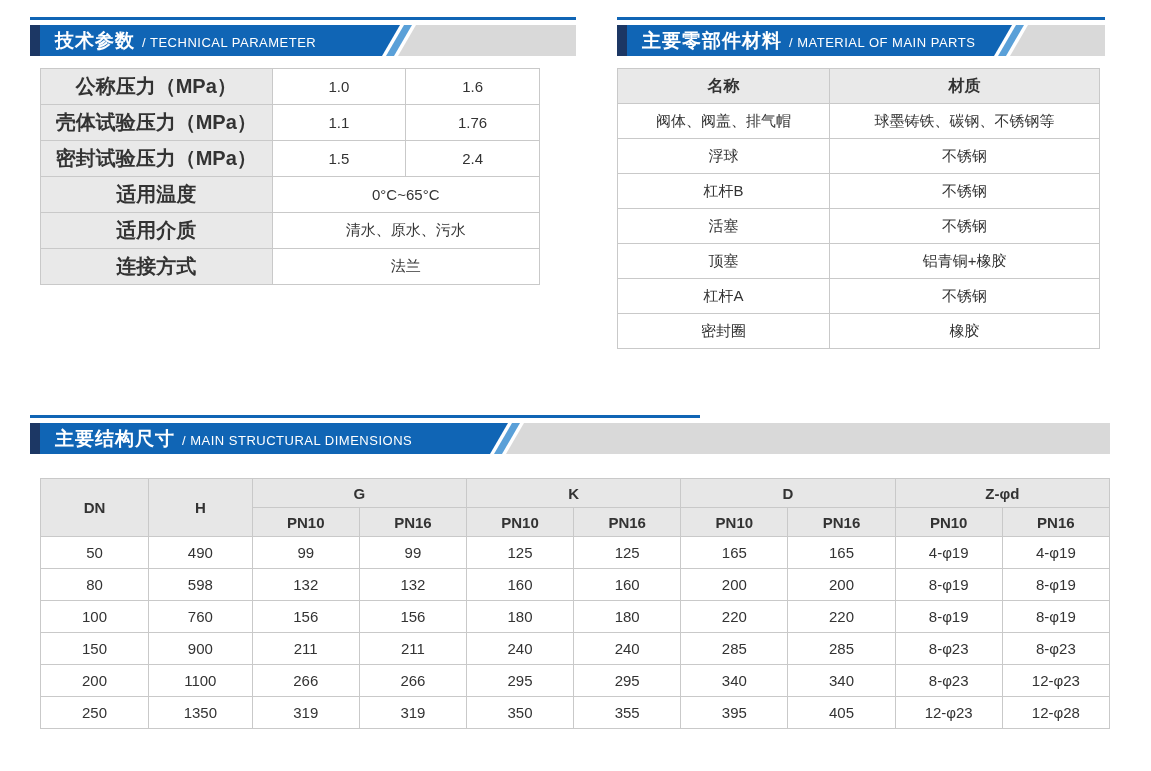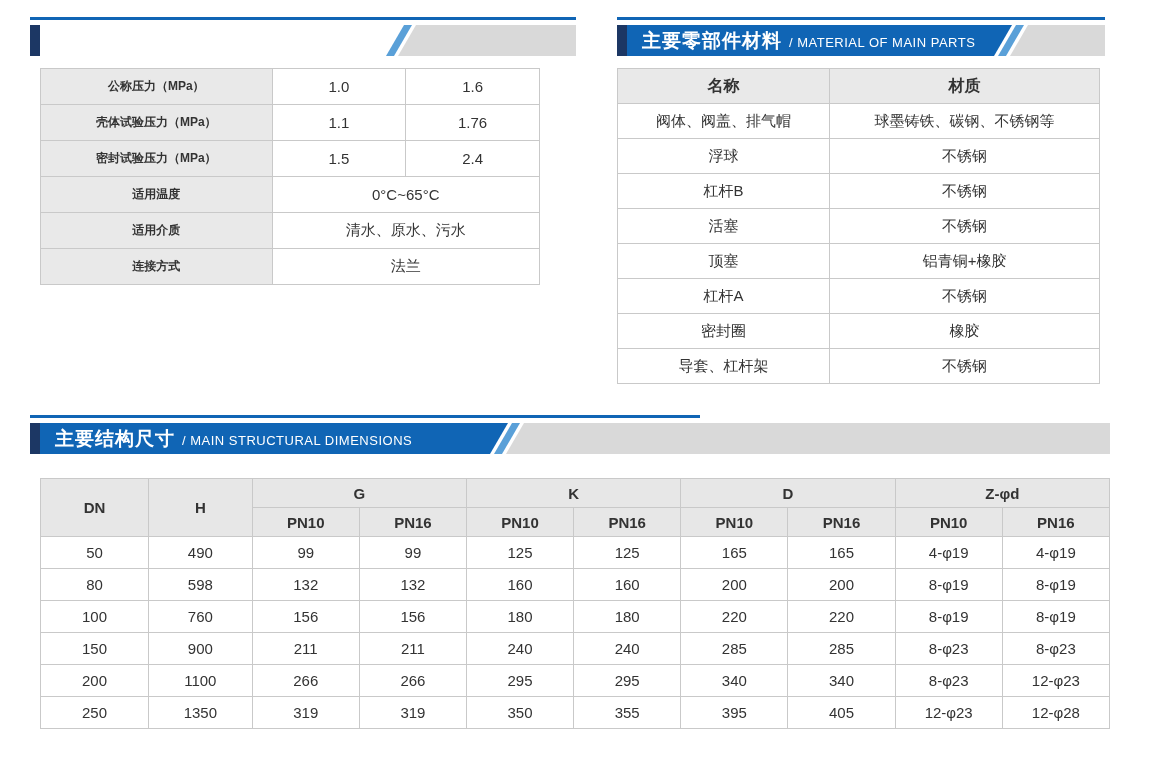--- a/index.html
+++ b/index.html
@@ -29,36 +29,40 @@
   }
   .t-zh { font-size:19px; font-weight:bold; letter-spacing:1px; }
   .t-en { font-size:13px; margin-left:7px; padding-top:3px; letter-spacing:0.5px; }
 
   
   table { border-collapse:collapse; table-layout:fixed; background:#ffffff; position:absolute; }
   td { border:1px solid #c9c9c9; text-align:center; vertical-align:middle; overflow:hidden; }
 
   .tech { left:40px; top:68px; width:500px; }
   .tech td { height:36px; font-size:15px; }
-  .tech td.lbl { background:#e9e9e9; font-weight:bold; font-size:12px; }
+  .tech td.lbl { background:#e9e9e9; font-weight:bold; font-size:20px; }
 
   .mat { left:617px; top:68px; width:483px; }
   .mat td { height:35px; font-size:15px; }
   .mat tr.hdr td { background:#e9e9e9; font-weight:bold; font-size:16px; }
 
   .dims { left:40px; top:478px; width:1070px;border-radius:10px; }
   .dims td { height:32px; font-size:15px; }
   .dims tr.h1 td, .dims tr.h2 td { background:#e7e7e7; font-weight:bold; height:29px; font-size:15px; }
 </style>
 </head>
 <body>
 
 <div class="banner" style="left:30px;top:17px;width:546px;">
   <div class="b-line" style="width:546px;"></div>
   <div class="b-navy"></div>
+  <div class="b-blue" style="width:360px;">
+    <span class="t-zh">技术参数</span>
+    <span class="t-en">/ TECHNICAL PARAMETER</span>
+  </div>
   <div class="b-stripe" style="left:356px;"></div>
   <div class="b-gray" style="left:368px;width:178px;"></div>
 </div>
 
 <table class="tech">
   <colgroup>
       <col style="width:46.4%">
       <col style="width:26.8%">
       <col style="width:26.8%">
     </colgroup>
@@ -135,24 +139,20 @@
     <td>铝青铜+橡胶</td>
   </tr>
   <tr>
     <td>杠杆A</td>
     <td>不锈钢</td>
   </tr>
   <tr>
     <td>密封圈</td>
     <td>橡胶</td>
   </tr>
-  <tr>
-    <td>导套、杠杆架</td>
-    <td>不锈钢</td>
-  </tr>
 </tbody>
   </table>
 
 <div class="banner" style="left:30px;top:415px;width:940px;">
   <div class="b-line" style="width:670px;"></div>
   <div class="b-navy"></div>
   <div class="b-blue" style="width:468px;">
     <span class="t-zh">主要结构尺寸</span>
     <span class="t-en">/ MAIN STRUCTURAL DIMENSIONS</span>
   </div>

